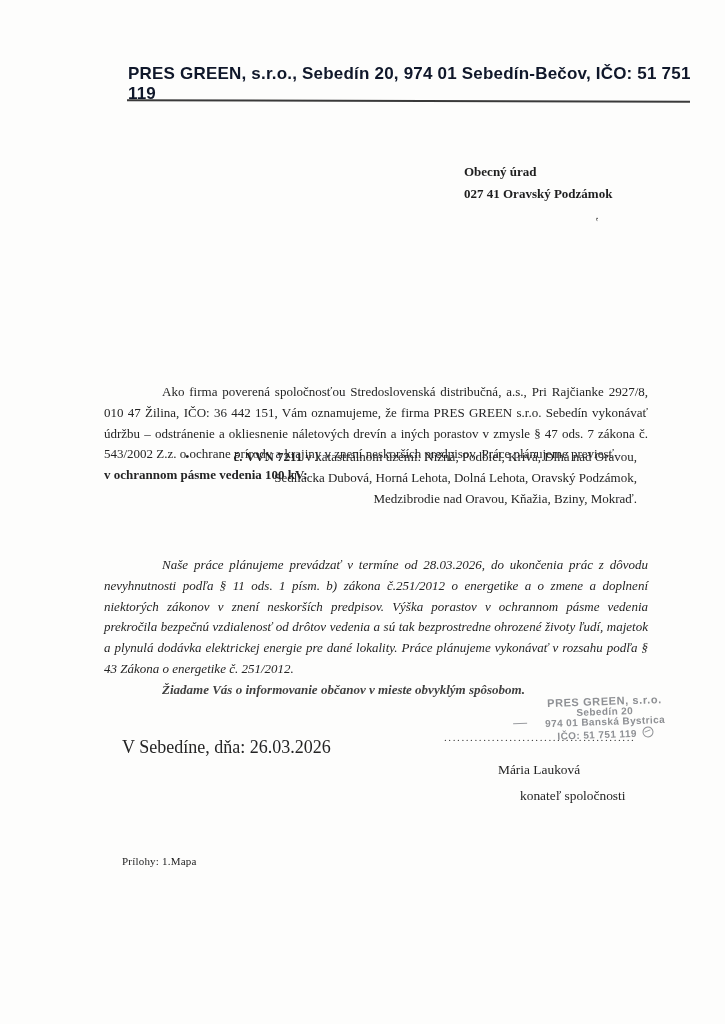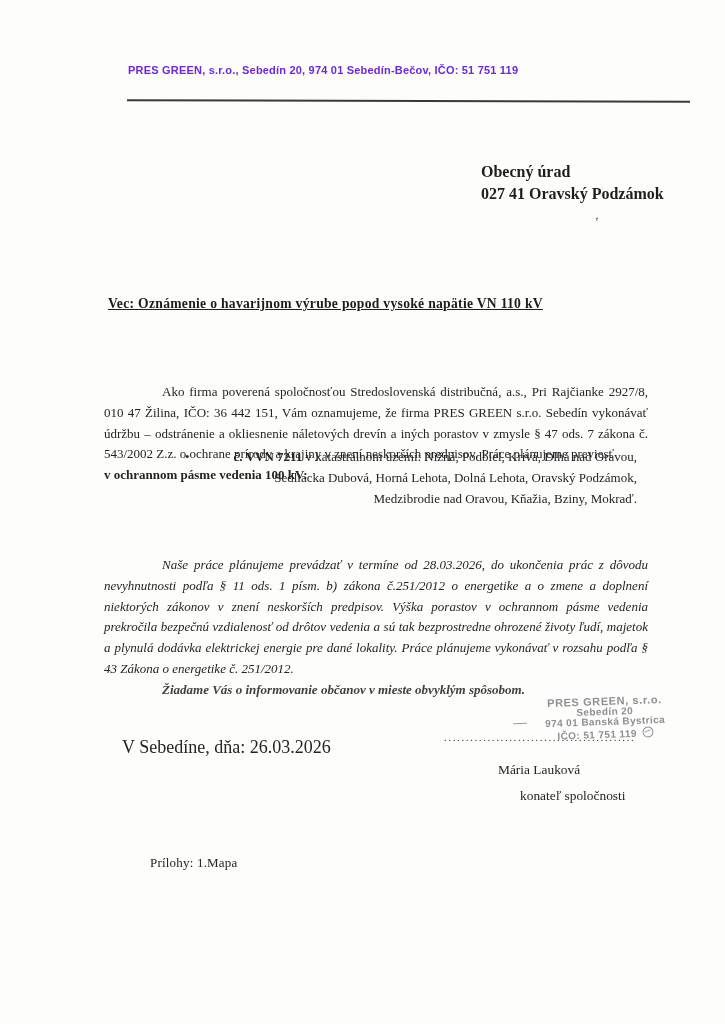--- a/index.html
+++ b/index.html
@@ -8,30 +8,30 @@
     width:725px;height:1024px;
     background:#fdfdfc;
     overflow:hidden;
     font-family:"Liberation Serif", serif;
     color:#222222;
   }
   
   .letterhead{
     position:absolute;left:128px;top:64px;width:565px;
     font-family:"Liberation Sans", sans-serif;
-    font-weight:bold;font-size:11px;letter-spacing:.2px;color:#6d28d9;
+    font-weight:bold;font-size:17px;letter-spacing:.2px;color:#0f172a;
   }
   .letterhead-rule{
     position:absolute;left:127px;top:100px;width:563px;height:2px;
     background:#3a3a3a;transform:rotate(.15deg);
   }
   
   .recipient{
     position:absolute;left:464px;top:161px;
-    font-weight:bold;font-size:16px;line-height:21.5px;color:#1e1e1e;margin-left:17px;
+    font-weight:bold;font-size:13px;line-height:21.5px;color:#1e1e1e;
   }
   .stray-mark{
     position:absolute;left:594px;top:214px;font-size:13px;color:#555;
     transform:rotate(18deg);
   }
   
   .subject{
     position:absolute;left:108px;top:296px;width:540px;
     font-weight:bold;font-size:13.6px;color:#1d1d1d;
     text-decoration:underline;letter-spacing:.3px;
@@ -90,40 +90,38 @@
     font-size:11px;letter-spacing:1.6px;color:#3a3a3a;
   }
   .sig-name{
     position:absolute;left:498px;top:762px;font-size:13.4px;color:#242424;
   }
   .sig-role{
     position:absolute;left:496px;top:788px;font-size:13.4px;color:#242424;margin-left:24px;
   }
   
   .attachments{
-    position:absolute;left:122px;top:855px;font-size:13px;color:#242424;
+    position:absolute;left:122px;top:855px;font-size:11px;color:#242424;
     letter-spacing:.2px;
-    margin-left:28px;
   }
 </style>
 </head>
 <body>
 
 <div class="page">
 
   <div class="letterhead">PRES GREEN, s.r.o., Sebedín 20, 974 01 Sebedín-Bečov, IČO: 51 751 119</div>
   <div class="letterhead-rule"></div>
 
   <div class="recipient">
     <div>Obecný úrad</div>
     <div>027 41 Oravský Podzámok</div>
   </div>
   <div class="stray-mark">‛</div>
 
-  <div class="subject">Vec: Oznámenie o havarijnom výrube popod vysoké napätie VN 110 kV</div>
 
   <div class="para p1">
     <div><span class="indent"></span><span>Ako firma poverená spoločnosťou Stredoslovenská distribučná, a.s., Pri Rajčianke 2927/8, 010 47 Žilina, IČO: 36 442 151, Vám oznamujeme, že firma PRES GREEN s.r.o. Sebedín vykonávať údržbu – odstránenie a okliesnenie náletových drevín a iných porastov v zmysle § 47 ods. 7 zákona č. 543/2002 Z.z. o ochrane prírody a krajiny v znení neskorších predpisov. Práce plánujeme previesť</span></div>
     <div class="p1-bold">v ochrannom pásme vedenia 100 kV:</div>
   </div>
 
   <div class="bullet-block">
     <span class="bullet-dot">•</span>
     <span class="bullet-text"><b>č. VVN 7211</b><span> v katastrálnom území: Nižná, Podbiel, Krivá, Dlhá nad Oravou, Sedliacka Dubová, Horná Lehota, Dolná Lehota, Oravský Podzámok, Medzibrodie nad Oravou, Kňažia, Bziny, Mokraď.</span></span>
   </div>

